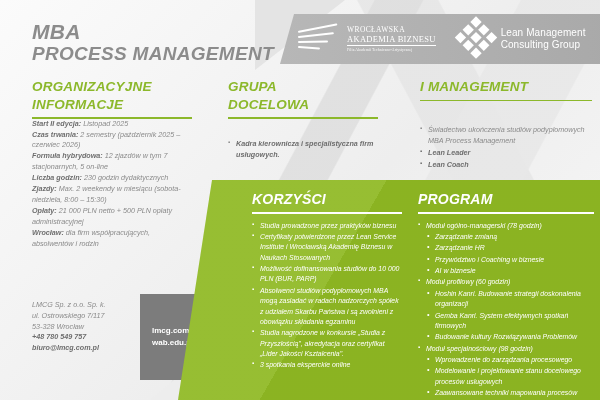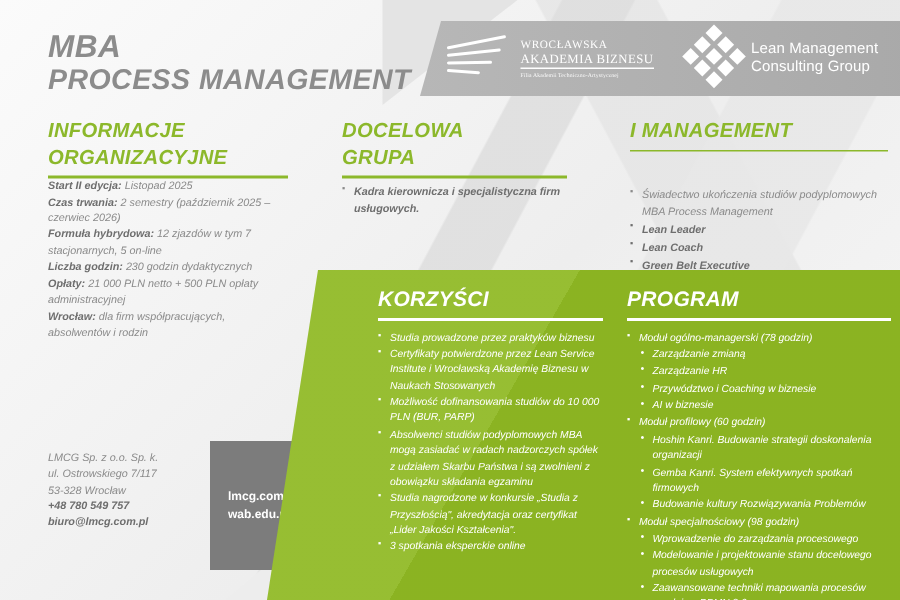--- a/index.html
+++ b/index.html
@@ -78,21 +78,21 @@
   .body-txt{ font-size:7.2px; line-height:1.52; color:#8a8a8a; font-style:italic; }
   .body-txt b{ color:#6e6e6e; font-weight:bold; }
   ul{ list-style:none; }
   li{ position:relative; padding-left:8px; margin-bottom:1px; }
   li::before{ content:"▪"; position:absolute; left:0; top:-1px; font-size:6px; }
 
   
   .col-left{ position:absolute; left:32px; top:78px; width:160px; }
   .col-left .lines{ margin-top:0; }
   .col-mid{ position:absolute; left:228px; top:78px; width:150px; }
-  .col-mid ul{ margin-top:4px; }
+  .col-mid ul{ margin-top:20px; }
   .col-right{ position:absolute; left:420px; top:78px; width:172px; }
   .col-right ul{ margin-top:24px; }
   .col-right .bold-item{ font-weight:bold; color:#6e6e6e; }
 
   
   .contact{ position:absolute; left:32px; top:300px; width:130px; font-size:7.2px; line-height:1.5; color:#8a8a8a; font-style:italic; }
   .contact .strong{ font-weight:bold; color:#6e6e6e; font-style:italic; }
 
   
   .arrow{
@@ -163,55 +163,55 @@
   </div>
 </div>
 
 <div class="title">
   <div class="t1">MBA</div>
   <div class="t2">PROCESS MANAGEMENT</div>
 </div>
 
 <div class="col-left">
   <div class="head">
+    <div>ORGANIZACYJNE</div>
     <div>INFORMACJE</div>
-    <div>ORGANIZACYJNE</div>
   </div>
   <div class="rule"></div>
   <div class="lines body-txt" id="org-list">
       <div><b>Start II edycja:</b><span> Listopad 2025</span></div>
       <div><b>Czas trwania:</b><span> 2 semestry (październik 2025 – czerwiec 2026)</span></div>
       <div><b>Formuła hybrydowa:</b><span> 12 zjazdów w tym 7 stacjonarnych, 5 on-line</span></div>
       <div><b>Liczba godzin:</b><span> 230 godzin dydaktycznych</span></div>
+      <div><b>Zjazdy:</b><span> Max. 2 weekendy w miesiącu (sobota-niedziela, 8:00 – 15:30)</span></div>
       <div><b>Opłaty:</b><span> 21 000 PLN netto + 500 PLN opłaty administracyjnej</span></div>
       <div><b>Wrocław:</b><span> dla firm współpracujących, absolwentów i rodzin</span></div>
     </div>
 </div>
 
 <div class="col-mid">
   <div class="head">
+    <div>GRUPA</div>
     <div>DOCELOWA</div>
-    <div>GRUPA</div>
   </div>
   <div class="rule"></div>
   <ul class="body-txt" id="grupa-list">
       <li><b>Kadra kierownicza i specjalistyczna firm usługowych.</b></li>
     </ul>
 </div>
 
 <div class="col-right">
   <div class="head">
     <div>I MANAGEMENT</div>
   </div>
   <div class="rule"></div>
   <ul class="body-txt" id="swiad-list">
       <li>Świadectwo ukończenia studiów podyplomowych MBA Process Management</li>
       <li class="bold-item">Lean Leader</li>
       <li class="bold-item">Lean Coach</li>
-      <li class="bold-item">Green Belt Executive</li>
     </ul>
 </div>
 
 <div class="contact">
   <div>LMCG Sp. z o.o. Sp. k.</div>
   <div>ul. Ostrowskiego 7/117</div>
   <div>53-328 Wrocław</div>
   <div class="strong">+48 780 549 757</div>
   <div class="strong">biuro@lmcg.com.pl</div>
 </div>

